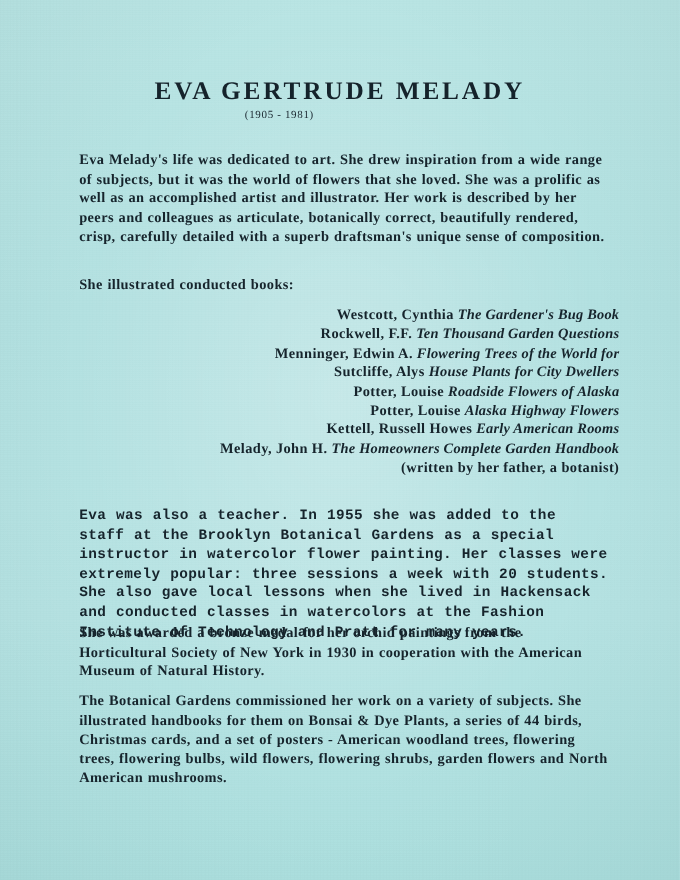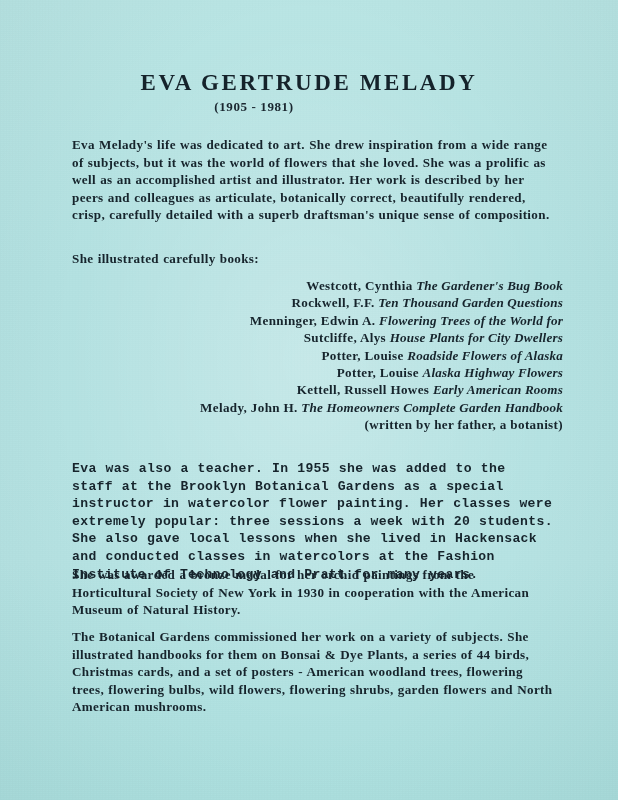--- a/index.html
+++ b/index.html
@@ -54,22 +54,22 @@
     color: #15232b;
     white-space: nowrap;
   }
   .doc-dates {
     position: absolute;
     top: 99px;
     left: 0;
     width: 508px;
     text-align: center;
     font-family: "Liberation Serif", serif;
-    font-size: 13px;
-    font-weight: 700;
+    font-size: 10px;
+    font-weight: 400;
     letter-spacing: 0.6px;
     color: #1a2730;
   }
 
   
   .block {
     position: absolute;
     left: 72px;
     width: 482px;
     font-family: "Liberation Serif", serif;
@@ -141,21 +141,21 @@
 
   <div class="doc-title">EVA GERTRUDE MELADY</div>
 
   <div class="doc-dates">(1905 - 1981)</div>
 
   <div class="block" id="para-intro">
     <p>Eva Melady's life was dedicated to art. She drew inspiration from a wide range of subjects, but it was the world of flowers that she loved. She was a prolific as well as an accomplished artist and illustrator. Her work is described by her peers and colleagues as articulate, botanically correct, beautifully rendered, crisp, carefully detailed with a superb draftsman's unique sense of composition.</p>
   </div>
 
   <div class="block" id="lead-books">
-    <p>She illustrated carefully books:</p>
+    <p>She illustrated conducted books:</p>
   </div>
 
   <ul class="book-list">
 
     <li>
       <span>Westcott, Cynthia</span>
       <span class="book-title">The Gardener's Bug Book</span>
     </li>
 
     <li>

